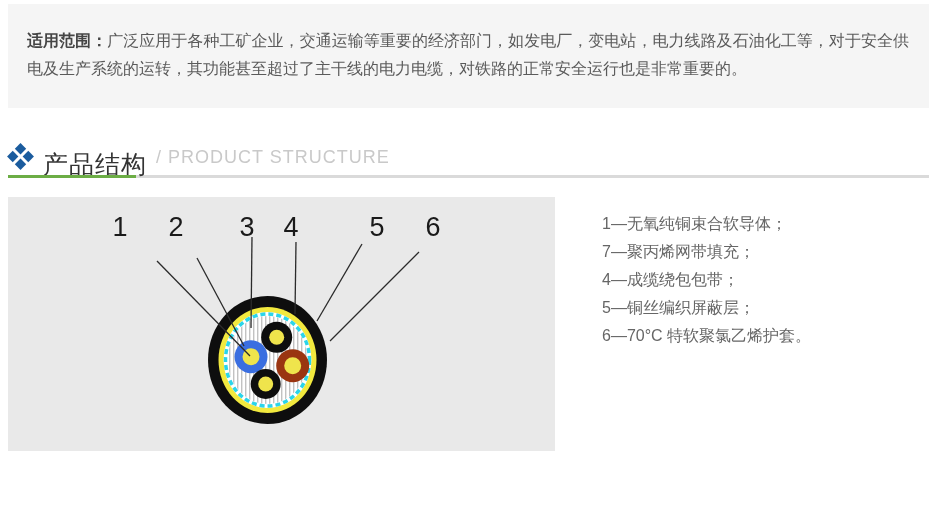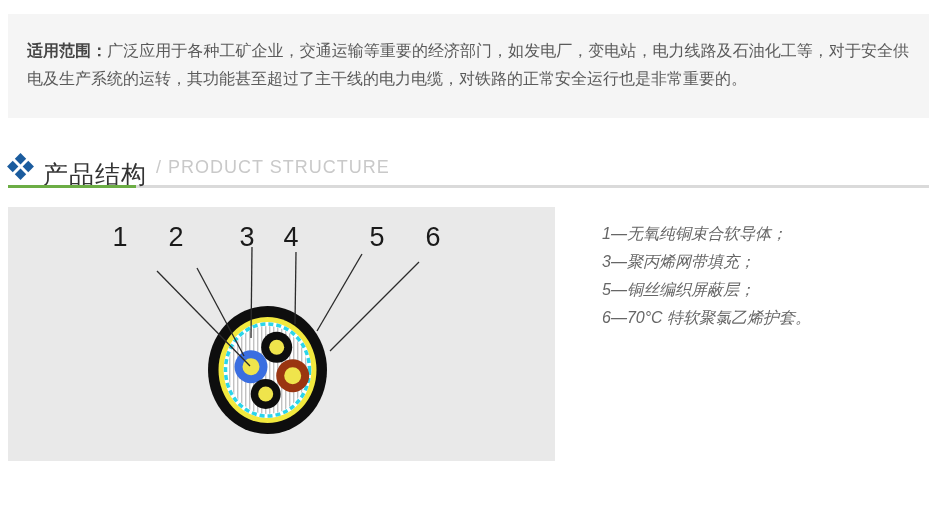--- a/index.html
+++ b/index.html
@@ -1,20 +1,20 @@
 <!DOCTYPE html>
 <html><head>
 <meta charset="utf-8">
 <style>
   html,body{margin:0;padding:0;}
   body{
     width:937px;height:531px;background:#ffffff;overflow:hidden;
     font-family:"Liberation Sans","DejaVu Sans",sans-serif;
   }
-  .wrap{padding:14px 8px 0 8px;}
+  .wrap{padding:4px 8px 0 8px;}
 
   
   .intro-box{
     background:#f5f5f5;
     padding:23px 20px 25px 19px;
     font-size:16px;line-height:28px;color:#5a5a5a;
     text-align:justify;
   }
   .intro-box strong{color:#454545;font-weight:bold;}
 
@@ -43,21 +43,21 @@
     white-space:nowrap;padding-top:2px;
   }
 
   
   .structure-row{margin-top:19px;display:flex;align-items:flex-start;}
   .diagram-panel{display:block;flex:none;}
   .legend{
     list-style:none;margin:0 0 0 47px;padding:13px 0 0 0;
     font-size:16px;line-height:28px;color:#666666;
   }
-  .legend li{white-space:nowrap;font-style:italic;}
+  .legend li{white-space:nowrap;}
 
   .callout-num{
     font-family:"Liberation Sans","DejaVu Sans",sans-serif;
     font-size:27px;fill:#1a1a1a;
   }
 </style>
 </head>
 <body>
 
 <div class="wrap">
@@ -124,19 +124,20 @@
         <text class="callout-num" x="168" y="39">2</text>
         <text class="callout-num" x="239" y="39">3</text>
         <text class="callout-num" x="283" y="39">4</text>
         <text class="callout-num" x="369" y="39">5</text>
         <text class="callout-num" x="425" y="39">6</text>
       </g>
     </svg>
 
     <ul class="legend">
       <li>1—无氧纯铜束合软导体；</li>
-      <li>3—聚丙烯网带填充；</li>
+      <li>7—聚丙烯网带填充；</li>
+      <li>4—成缆绕包包带；</li>
       <li>5—铜丝编织屏蔽层；</li>
       <li>6—70°C 特软聚氯乙烯护套。</li>
     </ul>
 
   </div>
 </div>
 
 </body></html>

